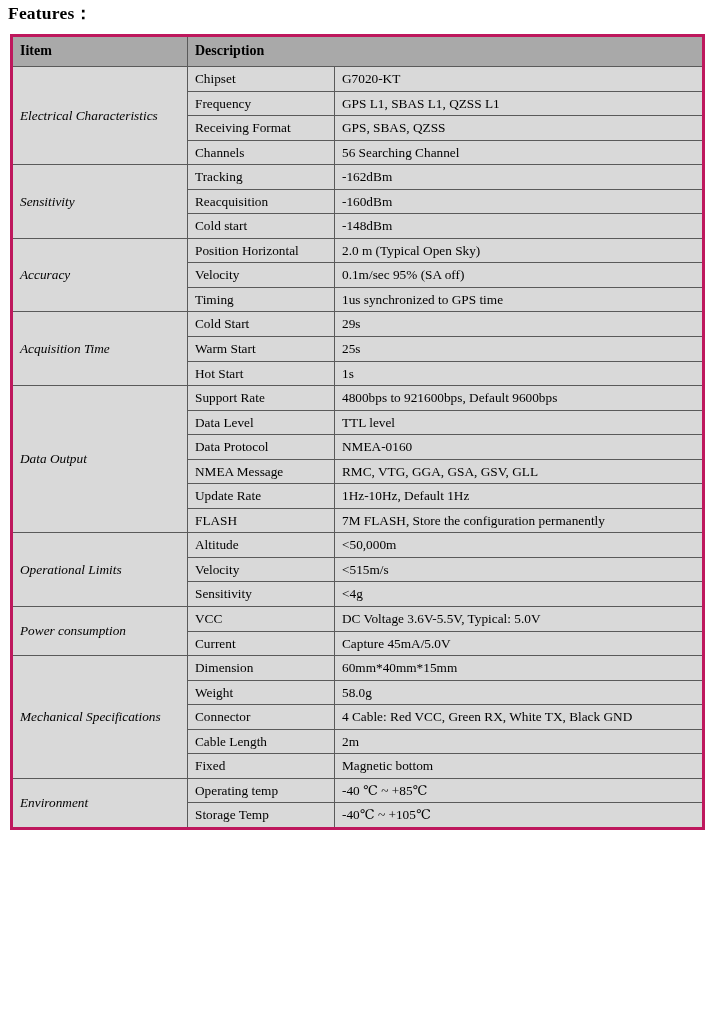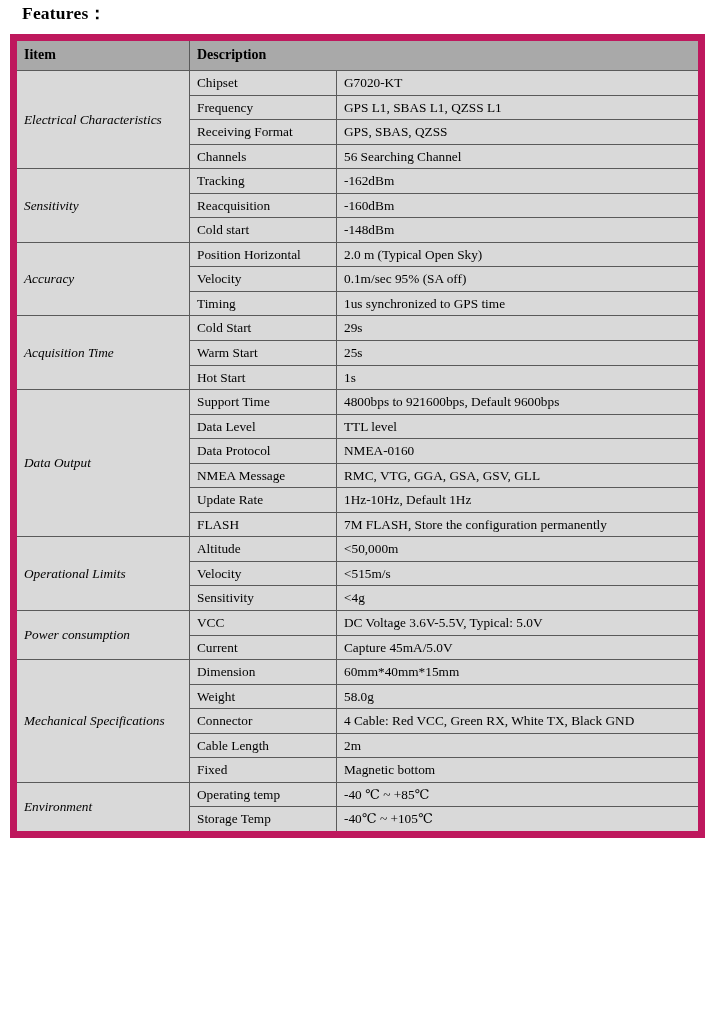--- a/index.html
+++ b/index.html
@@ -15,35 +15,35 @@
     overflow: hidden;
   }
   .page {
     position: relative;
     width: 715px;
     height: 1027px;
     box-sizing: border-box;
   }
   .title {
     position: absolute;
-    left: 22px;
+    left: 8px;
     top: 1px;
     font-size: 17.5px;
     font-weight: bold;
     letter-spacing: 0.2px;
   }
   table.spec {
     position: absolute;
     left: 10px;
     top: 34px;
     width: 695px;
     border-collapse: collapse;
     table-layout: fixed;
     background: #d9d9d9;
-    border: 7px solid #be185d;
+    border: 3px solid #be185d;
   }
   table.spec td, table.spec th {
     border: 1px solid #5a5a5a;
     background: #d9d9d9;
     font-weight: normal;
     font-size: 13.3px;
     line-height: 1.32;
     padding: 3px 7px 3px 7px;
     vertical-align: middle;
     text-align: left;
@@ -149,21 +149,21 @@
         <tr>
           <td class="param">Warm Start</td>
           <td class="val">25s</td>
         </tr>
         <tr>
           <td class="param">Hot Start</td>
           <td class="val">1s</td>
         </tr>
         <tr>
           <td class="cat" rowspan="6">Data Output</td>
-          <td class="param">Support Time</td>
+          <td class="param">Support Rate</td>
           <td class="val">4800bps to 921600bps, Default 9600bps</td>
         </tr>
         <tr>
           <td class="param">Data Level</td>
           <td class="val">TTL level</td>
         </tr>
         <tr>
           <td class="param">Data Protocol</td>
           <td class="val">NMEA-0160</td>
         </tr>

